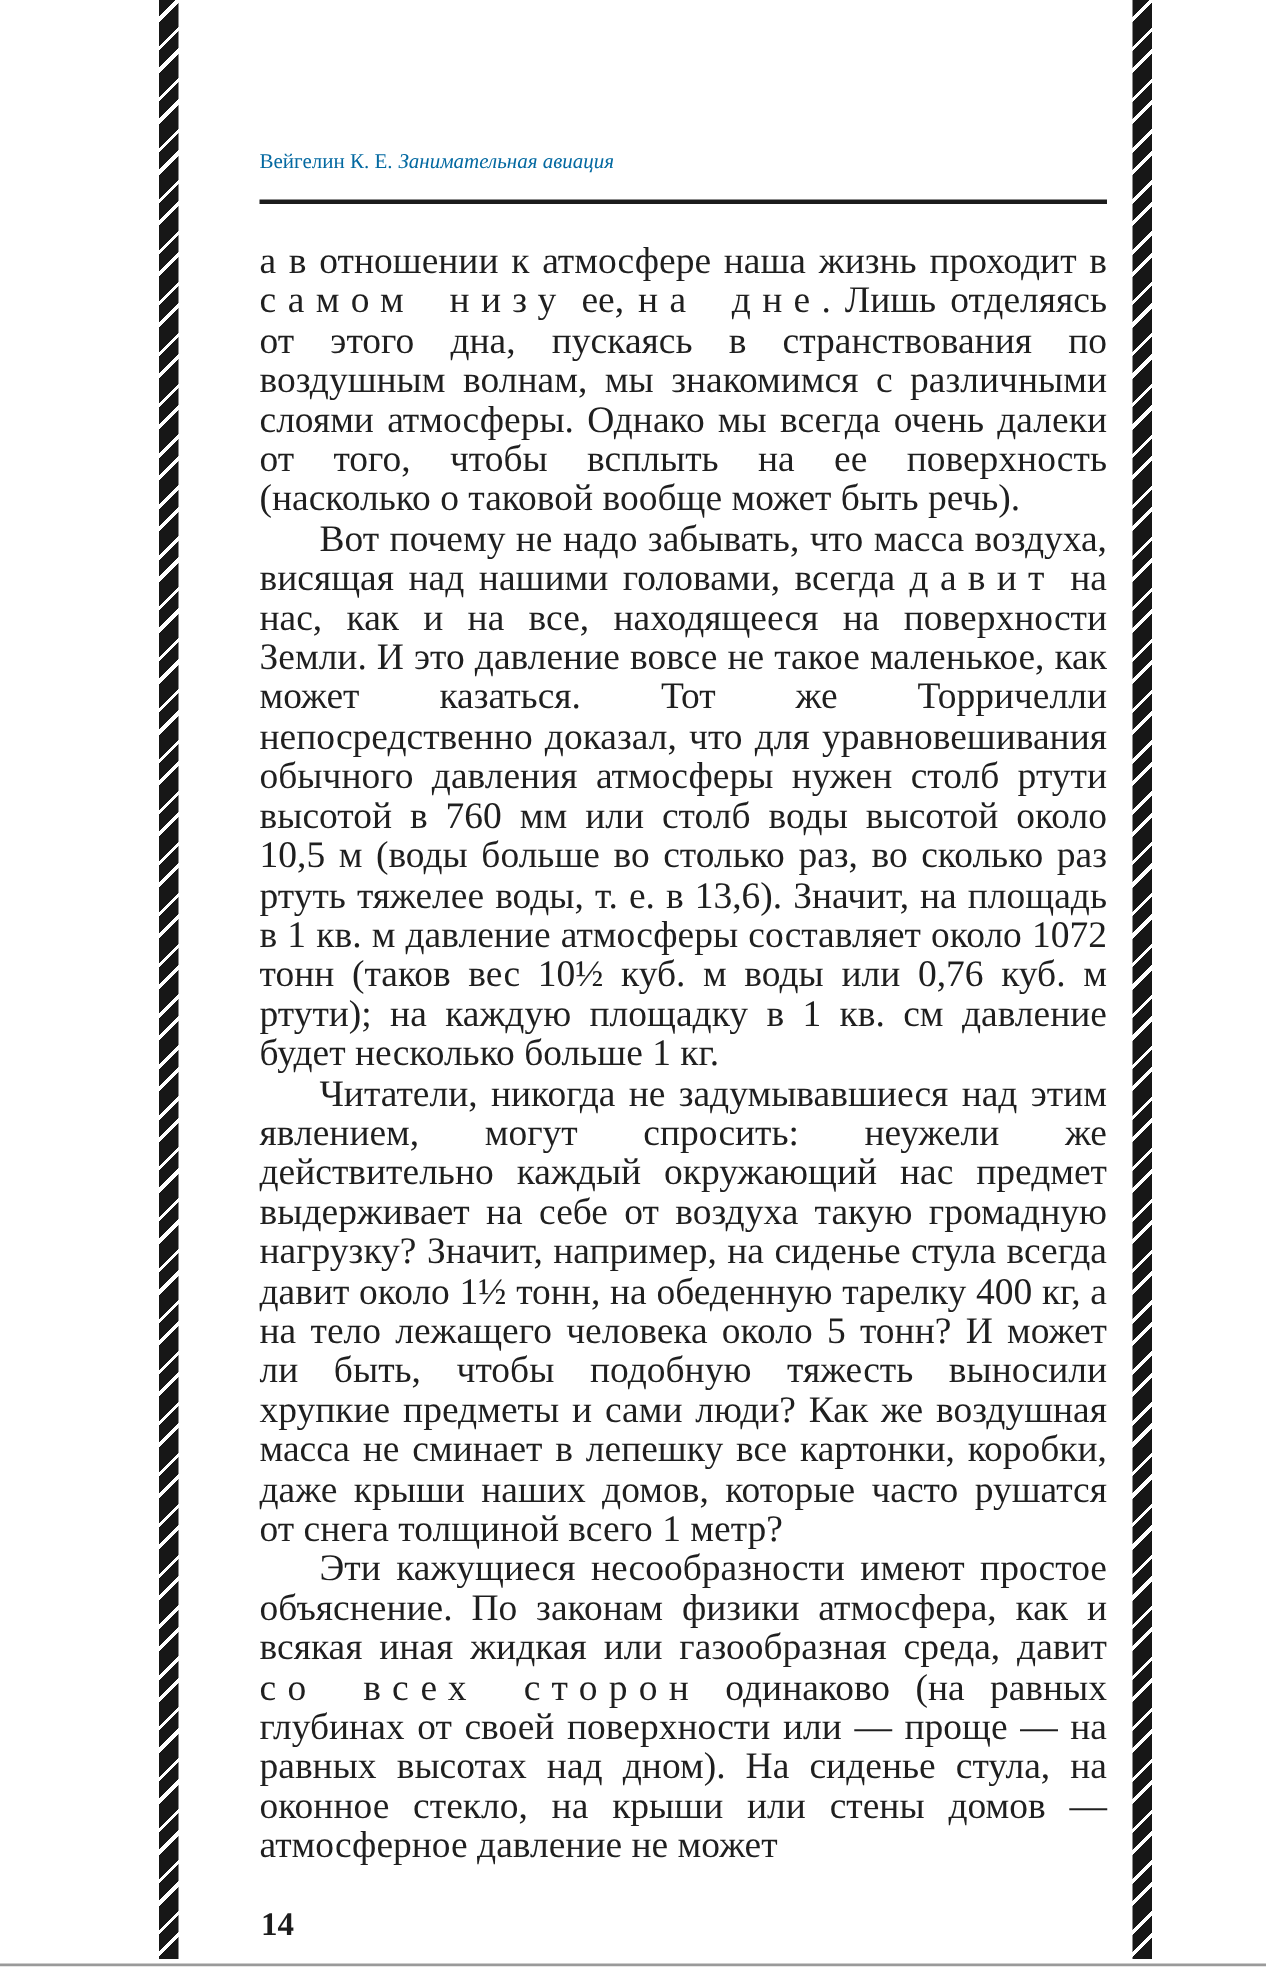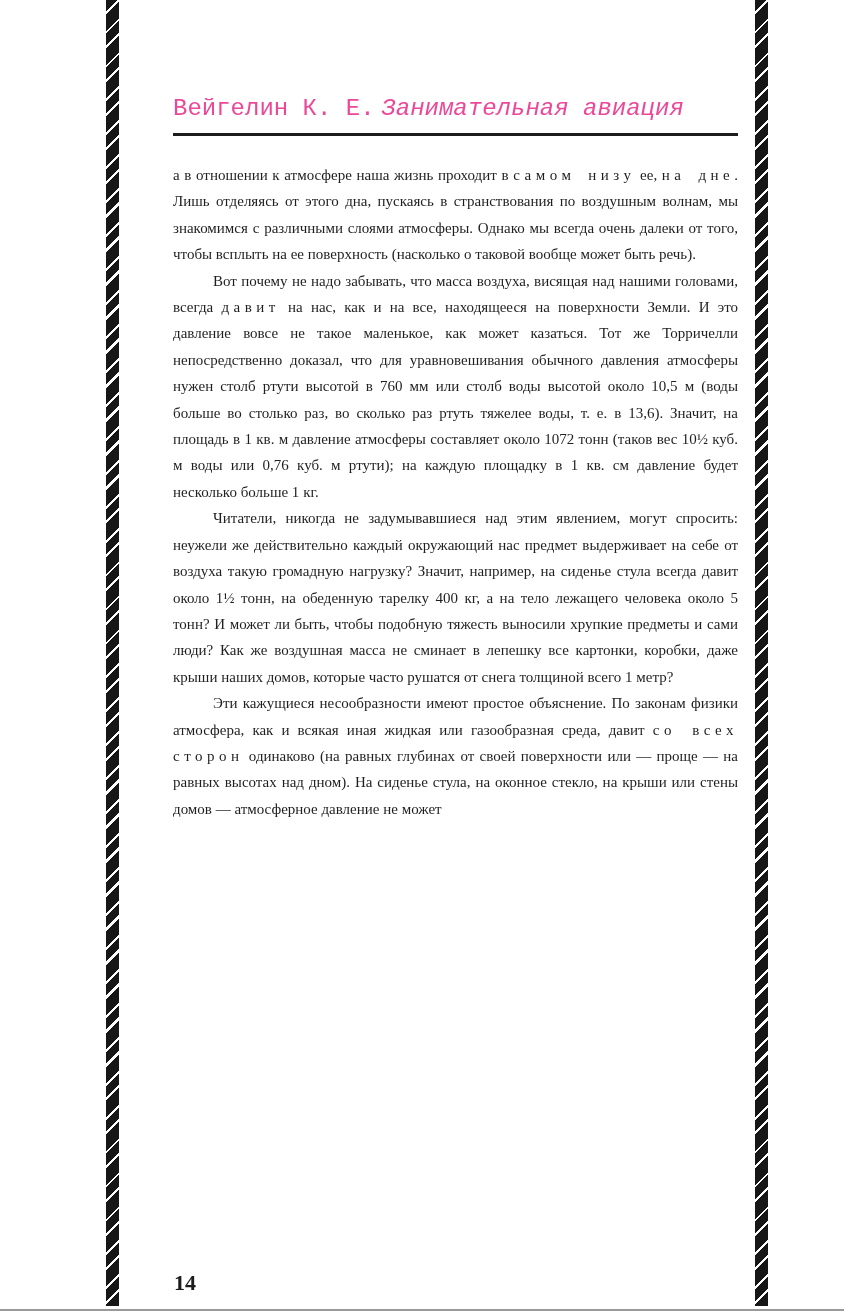--- a/index.html
+++ b/index.html
@@ -31,36 +31,35 @@
   .stripe-left  { left: 106px; }
   .stripe-right { left: 755px; }
 
   .content {
     position: absolute;
     left: 173px; top: 96px;
     width: 565px;
     color: #1e1e1e;
   }
   .running-head {
-    font-size: 24px;
+    font-size: 14px;
     line-height: 26px;
-    color: #ec4899;
+    color: #0369a1;
     white-space: nowrap;
-    font-family: Liberation Mono, monospace;
   }
   .running-head .author { margin-right: 0.28em; }
   .running-head .title  { font-style: italic; }
   .rule {
     margin-top: 11px;
     height: 3px;
     background: #1c1c1c;
   }
   .text-block {
     margin-top: 26px;
-    font-size: 15px;
+    font-size: 25px;
     line-height: 26.4px;
     text-align: justify;
     color: #1f1f1f;
   }
   .text-block p { margin: 0; }
   .text-block p.indent { text-indent: 40px; }
   .it { }
   .sp { letter-spacing: 0.3em; word-spacing: 0.25em; }
 
   .page-number {

